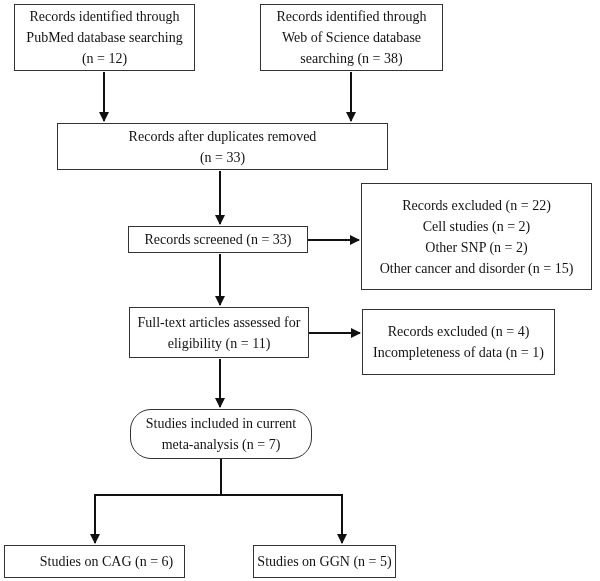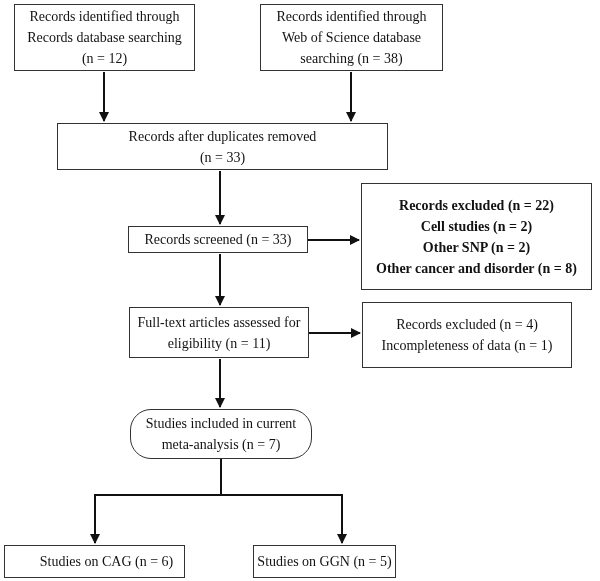--- a/index.html
+++ b/index.html
@@ -31,23 +31,23 @@
     line-height: 21px;
     white-space: nowrap;
   }
   .node .line { display: block; }
 
   
   #node-pubmed          { left: 14px;  top: 4px;   width: 181px; height: 67px; }
   #node-wos             { left: 260px; top: 4px;   width: 183px; height: 67px; }
   #node-duplicates      { left: 57px;  top: 123px; width: 331px; height: 47px; }
   #node-screened        { left: 128px; top: 226px; width: 180px; height: 27px; }
-  #node-excluded-screen { left: 361px; top: 183px; width: 231px; height: 107px; font-weight: bold; }
+  #node-excluded-screen { left: 361px; top: 183px; width: 231px; height: 107px; }
   #node-fulltext        { left: 129px; top: 307px; width: 180px; height: 51px; }
-  #node-excluded-full   { left: 362px; top: 302px; width: 210px; height: 66px; }
+  #node-excluded-full   { left: 362px; top: 309px; width: 193px; height: 66px; }
   #node-included        { left: 130px; top: 409px; width: 182px; height: 50px; border-radius: 21px; }
   #node-cag             { left: 4px;   top: 545px; width: 181px; height: 33px; padding-left: 24px; }
   #node-ggn             { left: 253px; top: 545px; width: 143px; height: 33px; }
 </style>
 </head>
 <body>
 
 <div class="canvas">
 
   <svg class="connectors" viewBox="0 0 600 581" xmlns="http://www.w3.org/2000/svg">
@@ -66,21 +66,21 @@
       <path d="M220,359 V407" marker-end="url(#arrowhead)"></path>
       <path d="M221,459 V495"></path>
       <path d="M95,495 H342"></path>
       <path d="M95,494 V543" marker-end="url(#arrowhead)"></path>
       <path d="M342,494 V543" marker-end="url(#arrowhead)"></path>
     </g>
   </svg>
 
   <div class="node" id="node-pubmed">
     <span class="line">Records identified through</span>
-    <span class="line">Records database searching</span>
+    <span class="line">PubMed database searching</span>
     <span class="line">(n = 12)</span>
   </div>
 
   <div class="node" id="node-wos">
     <span class="line">Records identified through</span>
     <span class="line">Web of Science database</span>
     <span class="line">searching (n = 38)</span>
   </div>
 
   <div class="node" id="node-duplicates">
@@ -89,21 +89,21 @@
   </div>
 
   <div class="node" id="node-screened">
     <span class="line">Records screened (n = 33)</span>
   </div>
 
   <div class="node" id="node-excluded-screen">
     <span class="line">Records excluded (n = 22)</span>
     <span class="line">Cell studies (n = 2)</span>
     <span class="line">Other SNP (n = 2)</span>
-    <span class="line">Other cancer and disorder (n = 8)</span>
+    <span class="line">Other cancer and disorder (n = 15)</span>
   </div>
 
   <div class="node" id="node-fulltext">
     <span class="line">Full-text articles assessed for</span>
     <span class="line">eligibility (n = 11)</span>
   </div>
 
   <div class="node" id="node-excluded-full">
     <span class="line">Records excluded (n = 4)</span>
     <span class="line">Incompleteness of data (n = 1)</span>

